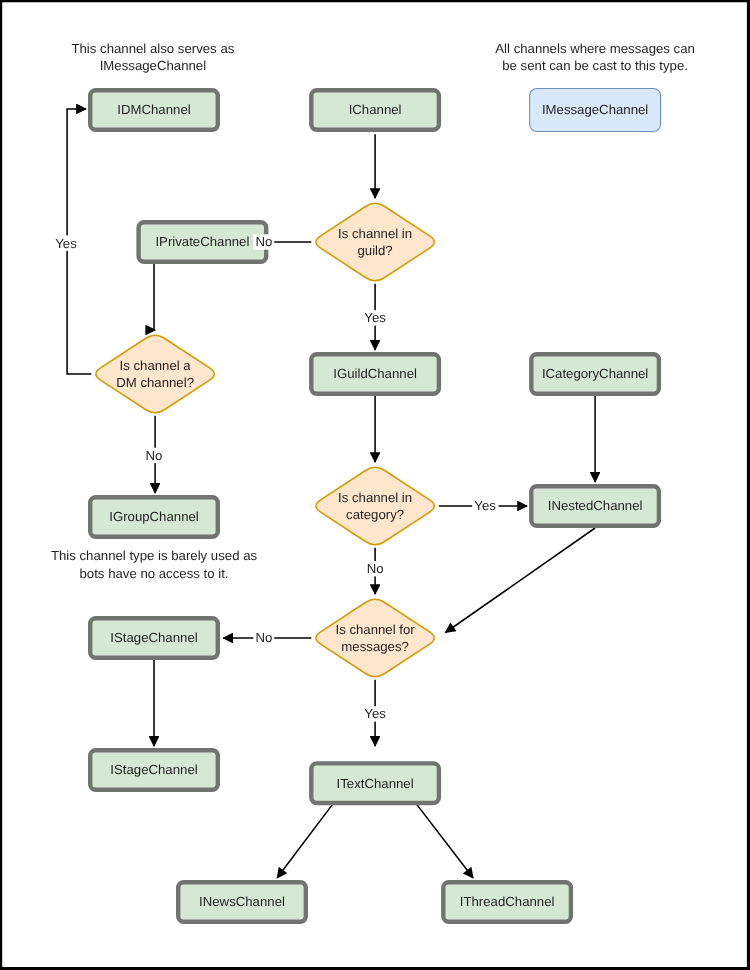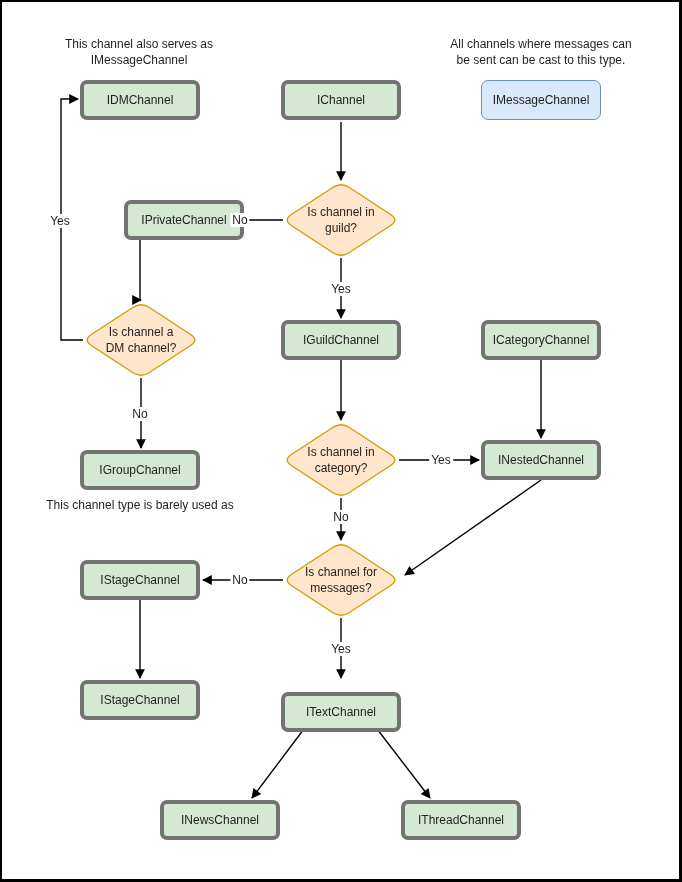--- a/index.html
+++ b/index.html
@@ -113,20 +113,21 @@
   <div class="annotation" style="left:19px; top:36px;">
     <span>This channel also serves as</span>
     <span>IMessageChannel</span>
   </div>
   <div class="annotation" style="left:421px; top:36px;">
     <span>All channels where messages can</span>
     <span>be sent can be cast to this type.</span>
   </div>
   <div class="annotation" style="left:20px; top:497px;">
     <span>This channel type is barely used as</span>
+    <span>bots have no access to it.</span>
   </div>
 
   <div class="node green" style="left:80px; top:80px;">
     <span>IDMChannel</span>
   </div>
   <div class="node green" style="left:281px; top:80px;">
     <span>IChannel</span>
   </div>
   <div class="node blue" style="left:481px; top:80px;">
     <span>IMessageChannel</span>

